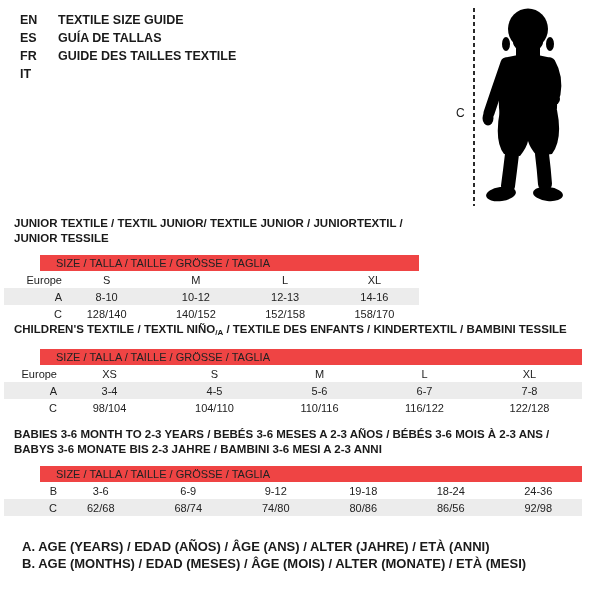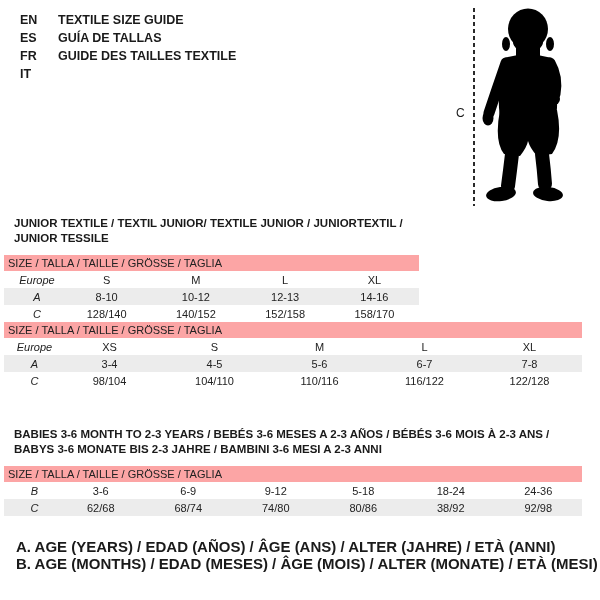--- a/index.html
+++ b/index.html
@@ -19,28 +19,28 @@
   .measure-label { position:absolute; left:456px; top:106px; font-size:12px; }
   .baby { position:absolute; left:480px; top:6px; width:92px; height:200px; }
 
   
   .table-block { position:absolute; left:4px; }
   .t1 { top:216px; width:415px; }
   .t2 { top:322px; width:578px; }
   .t3 { top:427px; width:578px; }
   .tbl-title { margin:0 0 9px 10px; font-size:11.5px; font-weight:bold; line-height:15px; }
   .tbl-title .sub { font-size:8px; vertical-align:-2px; }
-  .size-bar { background:#fca5a5; height:16px; line-height:16px; padding-left:4px; font-size:11px; color:#222; }
+  .size-bar { background:#ef4444; height:16px; line-height:16px; padding-left:16px; font-size:11px; color:#222;margin-left:36px; }
   .size-table { width:100%; border-collapse:collapse; table-layout:fixed; font-size:11px; color:#222; }
   .size-table td { height:17px; padding:0; text-align:center; vertical-align:middle; overflow:hidden; white-space:nowrap; }
-  .size-table td.lbl { text-align:center; padding-left:8px;font-style:italic; }
+  .size-table td.lbl { text-align:right; padding-left:8px; }
   .size-table tr:nth-child(even) { background:#ececec; }
 
   
-  .footnotes { position:absolute; left:16px; top:538px; font-weight:bold; font-size:15px; line-height:17px; }
+  .footnotes { position:absolute; left:22px; top:538px; font-weight:bold; font-size:13px; line-height:17px; }
 </style>
 </head>
 <body>
 
 <div class="canvas">
 
   <section class="lang-block">
     <div class="lang-row">
       <span class="lang-code">EN</span>
       <span class="lang-label">TEXTILE SIZE GUIDE</span>
@@ -117,20 +117,21 @@
           <td>128/140</td>
           <td>140/152</td>
           <td>152/158</td>
           <td>158/170</td>
         </tr>
       </tbody>
     </table>
   </section>
 
   <section class="table-block t2">
+    <h2 class="tbl-title"><span>CHILDREN'S TEXTILE / TEXTIL NIÑO</span><span class="sub">/A</span><span> / TEXTILE DES ENFANTS / KINDERTEXTIL / BAMBINI TESSILE</span></h2>
     <div class="size-bar">SIZE / TALLA / TAILLE / GRÖSSE / TAGLIA</div>
     <table class="size-table">
       <colgroup>
           <col style="width:53px">
           <col>
           <col>
           <col>
           <col>
           <col>
         </colgroup>
@@ -175,31 +176,31 @@
           <col>
           <col>
           <col>
         </colgroup>
       <tbody>
         <tr>
           <td class="lbl">B</td>
           <td>3-6</td>
           <td>6-9</td>
           <td>9-12</td>
-          <td>5-18</td>
+          <td>19-18</td>
           <td>18-24</td>
           <td>24-36</td>
         </tr>
         <tr>
           <td class="lbl">C</td>
           <td>62/68</td>
           <td>68/74</td>
           <td>74/80</td>
           <td>80/86</td>
-          <td>38/92</td>
+          <td>86/56</td>
           <td>92/98</td>
         </tr>
       </tbody>
     </table>
   </section>
 
   <section class="footnotes">
     <div>A. AGE (YEARS) / EDAD (AÑOS) / ÂGE (ANS) / ALTER (JAHRE) / ETÀ (ANNI)</div>
     <div>B. AGE (MONTHS) / EDAD (MESES) / ÂGE (MOIS) / ALTER (MONATE) / ETÀ (MESI)</div>
   </section>

